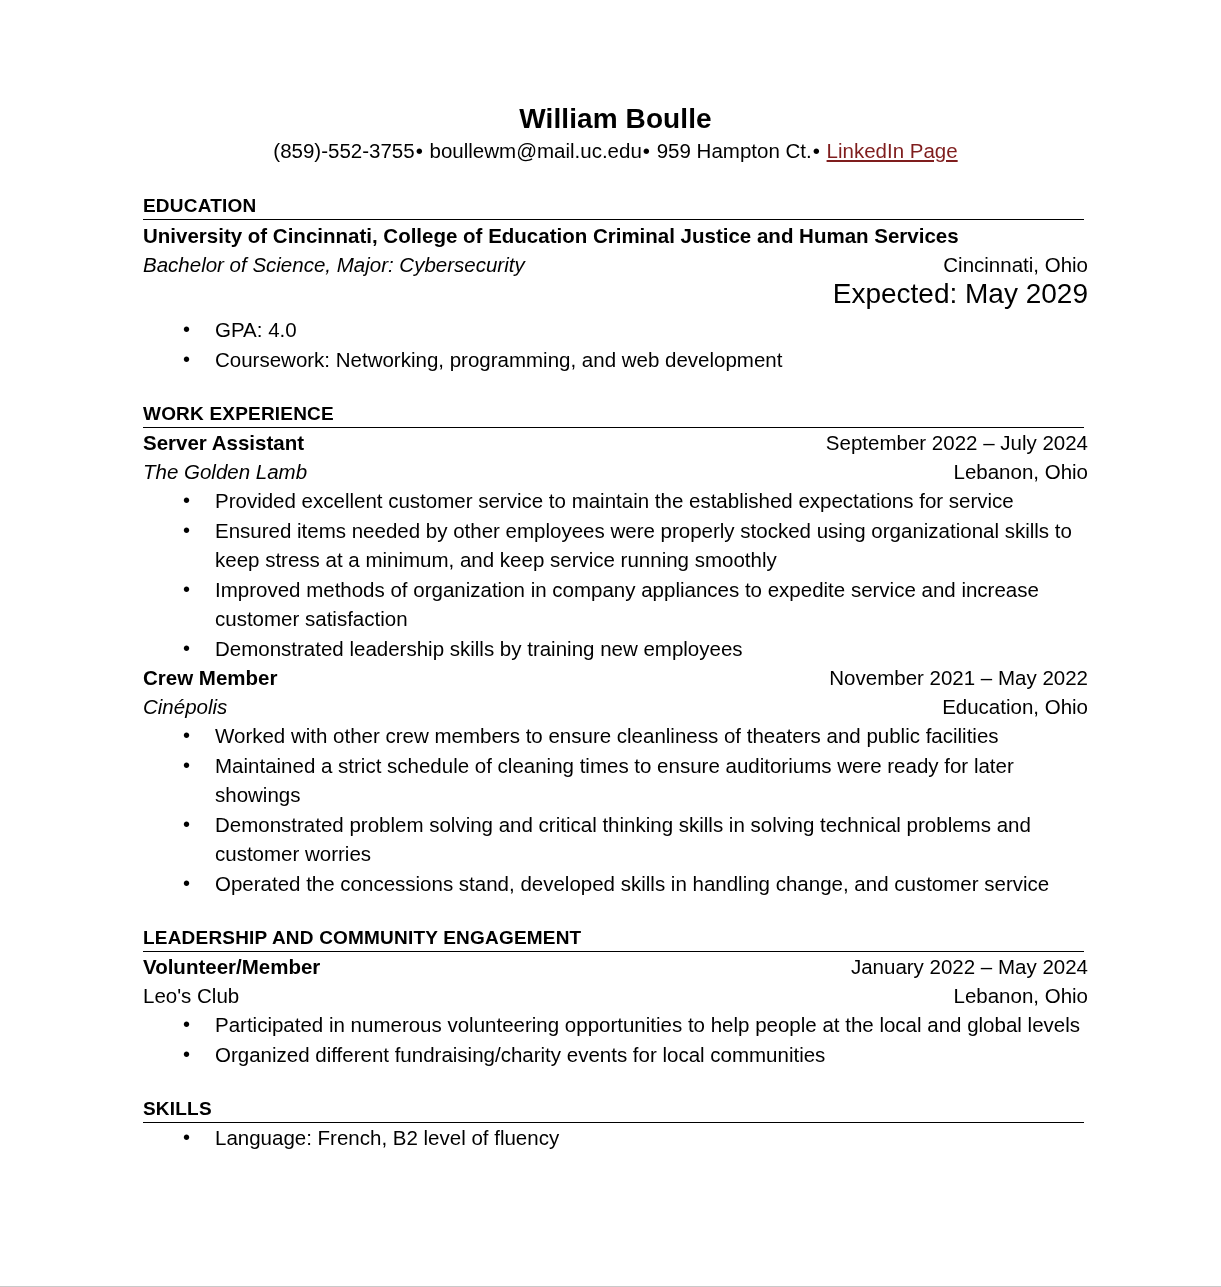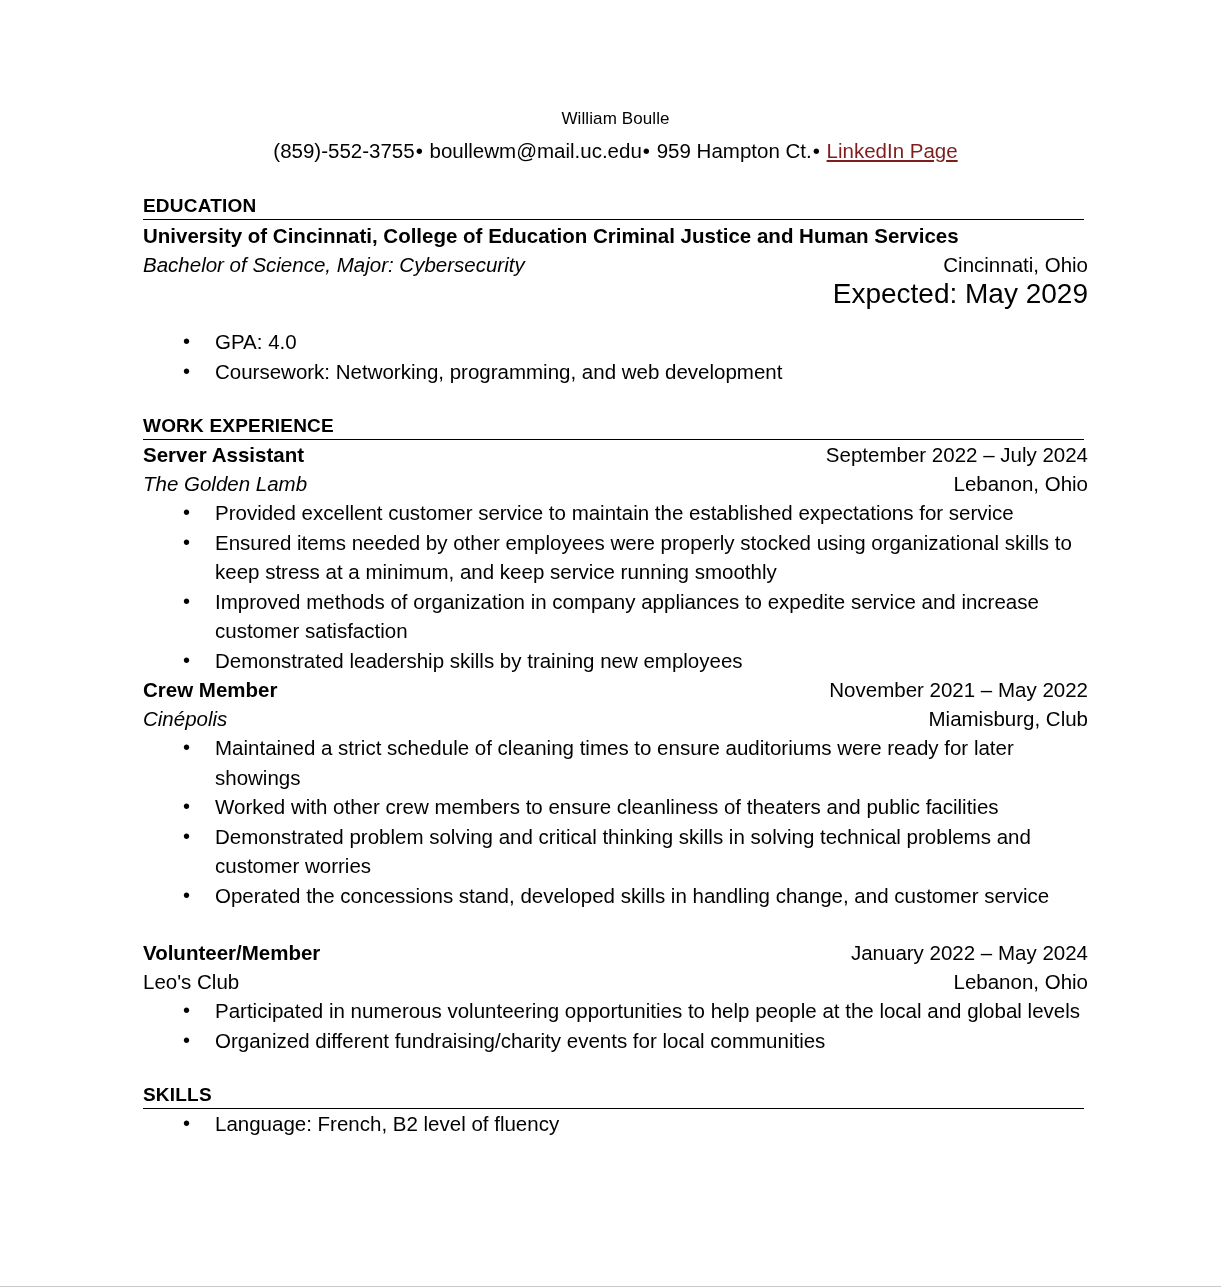--- a/index.html
+++ b/index.html
@@ -26,22 +26,22 @@
   }
   .content {
     position: absolute;
     left: 143px;
     top: 104px;
     width: 945px;
   }
   
   .name {
     text-align: center;
-    font-size: 17px;
-    font-weight: normal;
+    font-size: 28px;
+    font-weight: bold;
     line-height: 30px;
     letter-spacing: 0.1px;
   }
   .contact {
     text-align: center;
     font-size: 20.5px;
     line-height: 30px;
     margin-top: 2px;
     white-space: nowrap;
   }
@@ -103,21 +103,21 @@
   }
   ul.bullets > li::before {
     content: "\2022";
     position: absolute;
     left: 40px;
     top: 0;
     font-size: 20px;
     line-height: 29.5px;
   }
   ul.bullets.edu > li { padding-left: 72px; }
-  ul.bullets.edu { margin-top: 19px; }
+  ul.bullets.edu { margin-top: 7px; }
   ul.bullets.work { margin-top: 0px; }
   .skills-list { margin-top: 4px; }
   
   .page-edge {
     position: absolute;
     left: 0;
     bottom: 0;
     width: 1221px;
     height: 1.5px;
     background: #c9c9c9;
@@ -171,32 +171,33 @@
         </ul>
       </div>
 
       <div>
         <div class="row">
           <span class="left b">Crew Member</span>
           <span class="right">November 2021 – May 2022</span>
         </div>
         <div class="row">
           <span class="left i">Cinépolis</span>
-          <span class="right">Miamisburg, Club</span>
+          <span class="right">Education, Ohio</span>
         </div>
         <ul class="bullets work">
+          <li>Worked with other crew members to ensure cleanliness of theaters and public facilities</li>
           <li>Maintained a strict schedule of cleaning times to ensure auditoriums were ready for later showings</li>
-          <li>Worked with other crew members to ensure cleanliness of theaters and public facilities</li>
           <li>Demonstrated problem solving and critical thinking skills in solving technical problems and customer worries</li>
           <li>Operated the concessions stand, developed skills in handling change, and customer service</li>
         </ul>
       </div>
     </div>
 
     <div class="section">
+      <div class="sec-head">LEADERSHIP AND COMMUNITY ENGAGEMENT</div>
       <div class="row">
         <span class="left b">Volunteer/Member</span>
         <span class="right">January 2022 – May 2024</span>
       </div>
       <div class="row">
         <span class="left">Leo's Club</span>
         <span class="right">Lebanon, Ohio</span>
       </div>
       <ul class="bullets work">
         <li>Participated in numerous volunteering opportunities to help people at the local and global levels</li>

